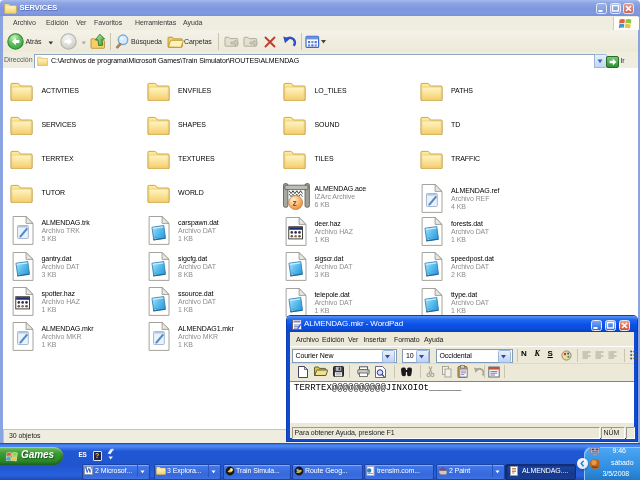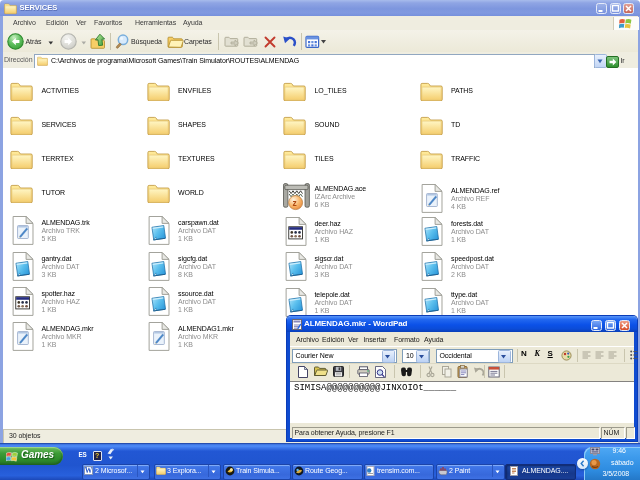--- a/index.html
+++ b/index.html
@@ -377,21 +377,21 @@
 <div class="ab" style="left:287px;top:332px;width:3px;height:109px;background:#0F4BD0"></div>
 <div class="ab" style="left:634px;top:332px;width:3px;height:109px;background:#0F4BD0"></div>
 <div class="ab" style="left:287px;top:438px;width:350px;height:3px;background:#0F4BD0"></div>
 
 <svg class="ab" style="left:291.5px;top:318.5px" width="10" height="11" viewBox="0 0 10 11">
 <rect x="0.5" y="0.5" width="9" height="10" fill="#fff" stroke="#667"></rect>
 <rect x="1.5" y="1.5" width="7" height="2" fill="#88b"></rect>
 <path d="M2,6 h6 M2,7.6 h6 M2,9.2 h4" stroke="#559" stroke-width="0.7"></path>
 <path d="M5,9.5 L8.5,4.5 L9.5,5.2 L6.5,10 Z" fill="#2a6ae8"></path>
   </svg>
-<div class="t" style="left:304px;top:319.5px;font-size:8px;font-weight:bold;color:#fff">ALMENDAG.mkr - WordPad</div>
+<div class="t" style="left:304px;top:319.5px;font-size:8px;font-weight:normal;color:#fff">ALMENDAG.mkr - WordPad</div>
 <div class="ab" style="left:590.5px;top:319.5px;width:9px;height:9px;border-radius:2.5px;border:1px solid #E4EAF8;background:linear-gradient(180deg,#7AA8F8,#2E66E0);">
     <svg width="9" height="9" style="position:absolute;left:0;top:0">
       <rect x="1.5" y="6" width="4" height="2" fill="#fff"></rect>
     </svg>
   </div>
 <div class="ab" style="left:604.5px;top:319.5px;width:9px;height:9px;border-radius:2.5px;border:1px solid #E4EAF8;background:linear-gradient(180deg,#7AA8F8,#2E66E0);">
     <svg width="9" height="9" style="position:absolute;left:0;top:0">
       <rect x="1.5" y="1.5" width="6" height="5.5" fill="none" stroke="#fff" stroke-width="1.4"></rect>
     </svg>
   </div>
@@ -511,21 +511,21 @@
     <rect x="0.8" y="1" width="10.4" height="10" fill="#fff" stroke="#667"></rect>
     <rect x="0.8" y="1" width="10.4" height="2.6" fill="#C85038"></rect>
     <path d="M2.4,5.4 h7 M2.4,7.2 h7 M2.4,9 h4.6" stroke="#557" stroke-width="0.8"></path>
   </svg>
 <div class="ab" style="left:348.5px;top:365px;width:1px;height:13px;background:#C9C5AE"></div>
 <div class="ab" style="left:394px;top:365px;width:1px;height:13px;background:#C9C5AE"></div>
 <div class="ab" style="left:420px;top:365px;width:1px;height:13px;background:#C9C5AE"></div>
 <div class="ab" style="left:484px;top:365px;width:1px;height:13px;background:#C9C5AE"></div>
 <div class="ab" style="left:504px;top:365px;width:1px;height:13px;background:#C9C5AE"></div>
 <div class="ab" style="left:290px;top:380.5px;width:344px;height:41px;background:#fff;border-top:1px solid #848280"></div>
-<div class="t" style="left:294px;top:384px;font-family:'Liberation Mono',monospace;font-size:9px;letter-spacing:0">SIMISA@@@@@@@@@@JINXOIOt______</div>
+<div class="t" style="left:294px;top:384px;font-family:'Liberation Mono',monospace;font-size:9px;letter-spacing:0">TERRTEX@@@@@@@@@@JINXOIOt______</div>
 <div class="ab" style="left:290px;top:425.5px;width:344px;height:12.5px;background:#ECE9D8"></div>
 <div class="ab" style="left:291.5px;top:426.5px;width:306px;height:10.5px;border:1px solid;border-color:#9c9a8c #fff #fff #9c9a8c"></div>
 <div class="t" style="left:294.5px;top:428.5px;color:#222">Para obtener Ayuda, presione F1</div>
 <div class="ab" style="left:600.5px;top:426.5px;width:22px;height:10.5px;border:1px solid;border-color:#9c9a8c #fff #fff #9c9a8c"></div>
 <div class="t" style="left:603.5px;top:428.5px;color:#222">NÚM</div>
 <div class="ab" style="left:625.5px;top:426.5px;width:7px;height:10.5px;border:1px solid;border-color:#9c9a8c #fff #fff #9c9a8c"></div>
 <div class="ab" style="left:0;top:443px;width:640px;height:37px;
 background:linear-gradient(180deg,#16348C 0%,#3A70DC 3%,#4E8CF8 8%,#2257D4 22%,#2055CF 60%,#2860DC 88%,#1C48B8 100%)"></div>
 <div class="ab" style="left:-2px;top:446.5px;width:65px;height:18.5px;border-radius:0 10px 10px 0;
 background:linear-gradient(180deg,#71BF63 0%,#3D9C37 35%,#2E8C2B 70%,#266F24 100%);

